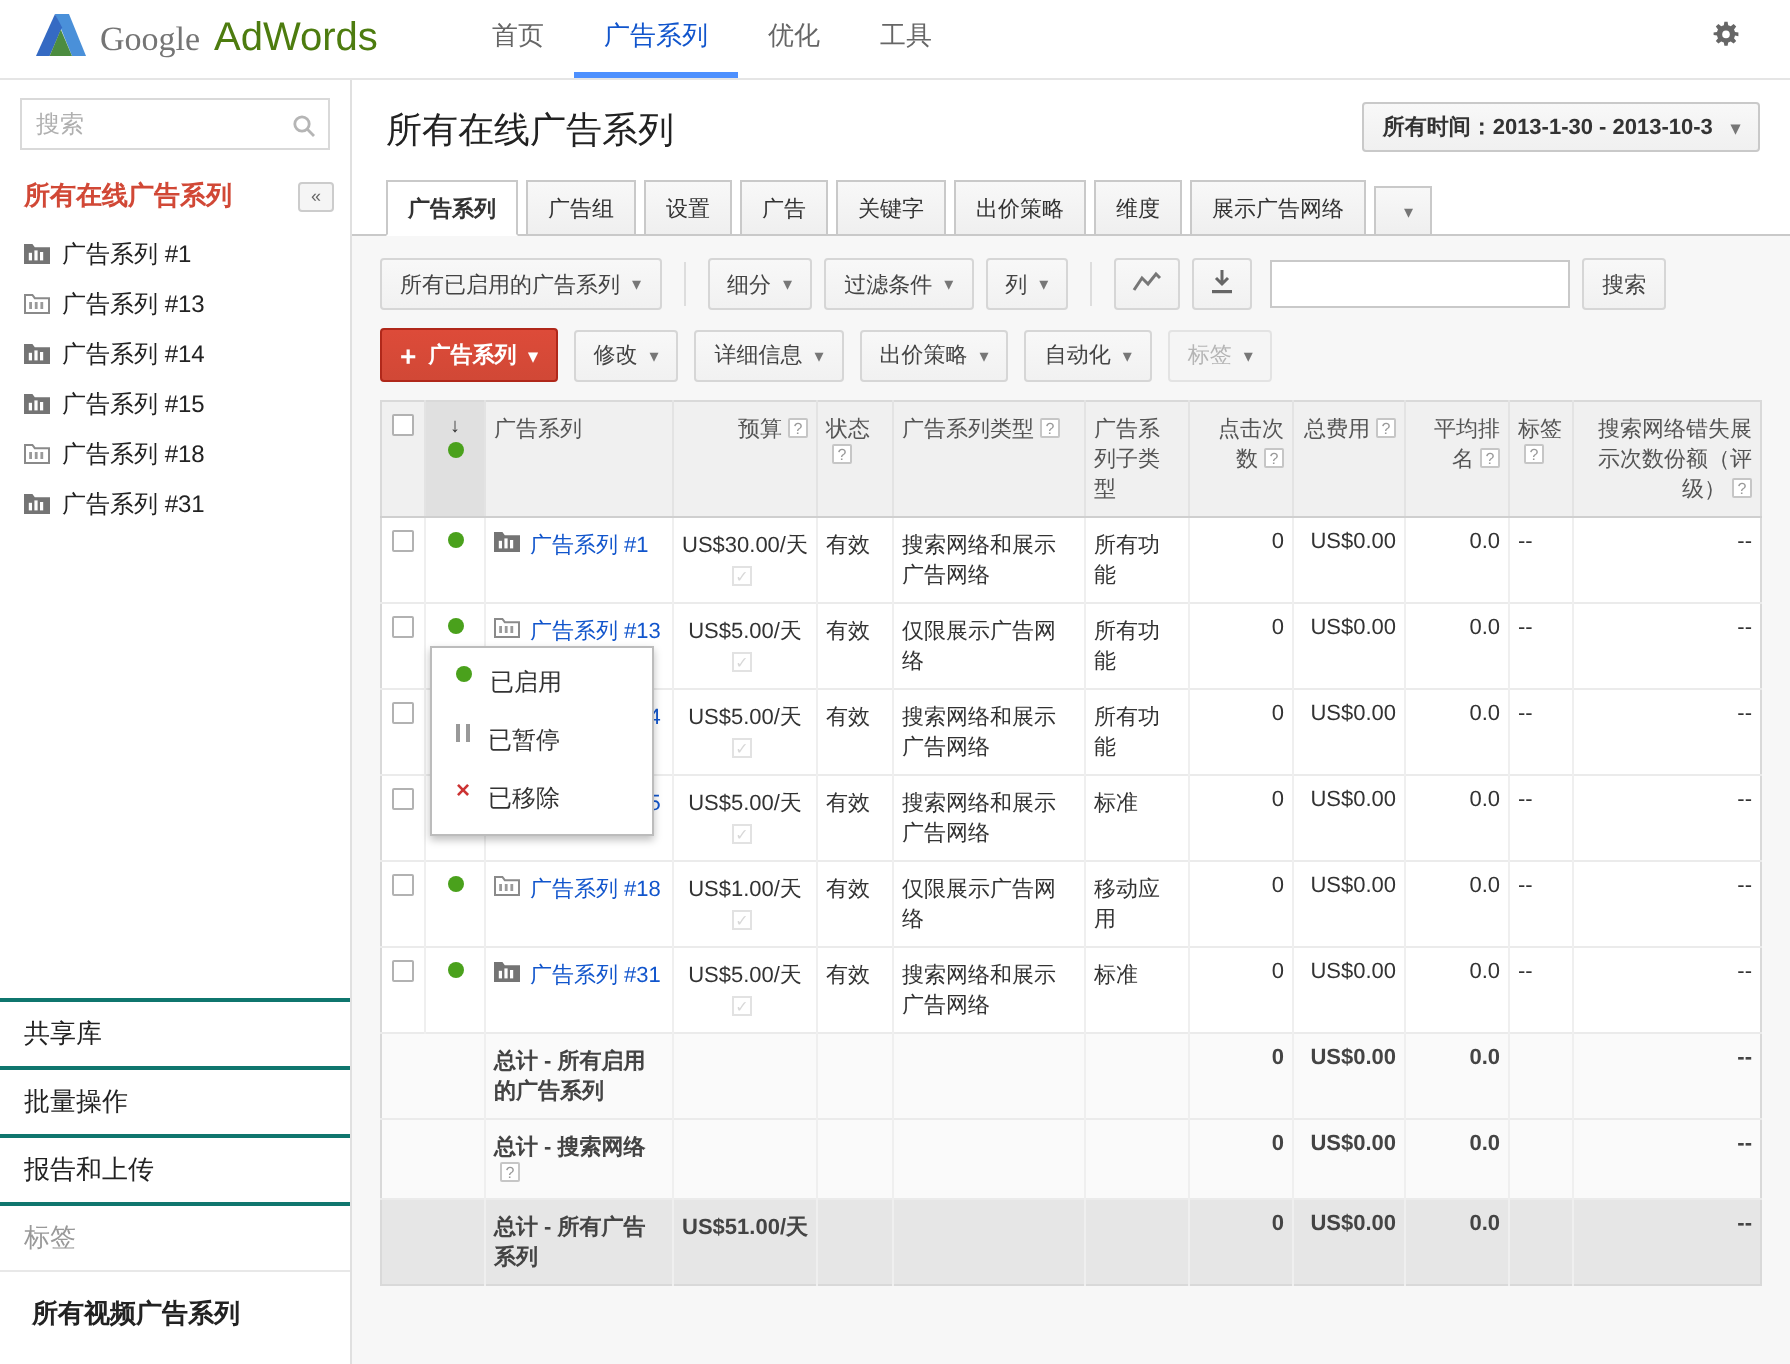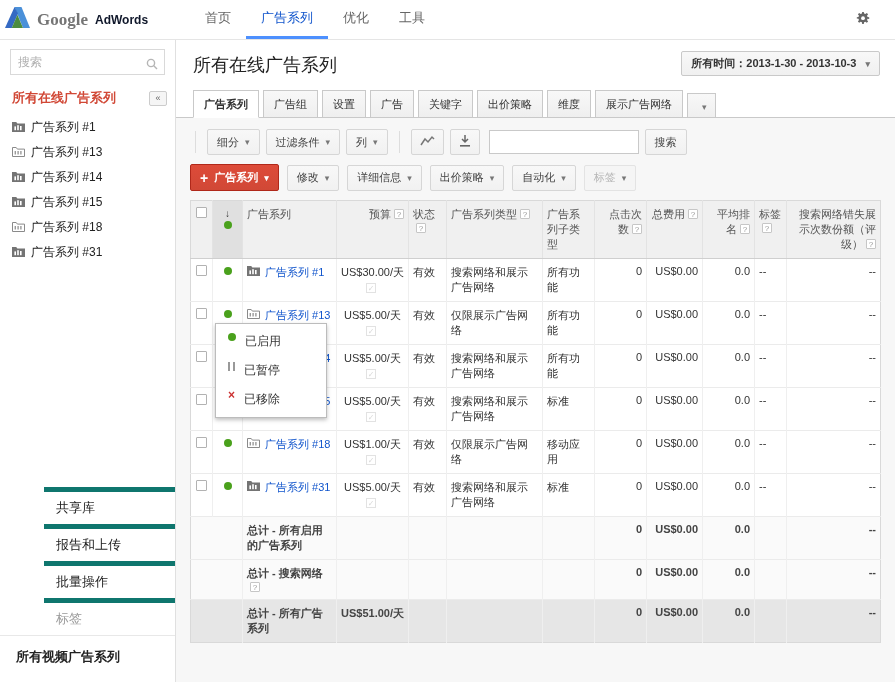--- a/index.html
+++ b/index.html
@@ -3,23 +3,23 @@
 <meta charset="utf-8">
 <style>
   * { box-sizing: border-box; }
   html,body { margin:0; padding:0; background:#fff; }
   .page { width:895px; height:682px; overflow:hidden; display:flex; flex-direction:column;
           font-family:"Liberation Sans", sans-serif; color:#333; }
 
   
   .topbar { height:40px; min-height:40px; background:#fff; border-bottom:1px solid #e5e5e5;
             display:flex; align-items:stretch; }
-  .logo { display:flex; align-items:center; gap:7px; padding-left:5px; cursor:pointer;font-weight:bold; }
+  .logo { display:flex; align-items:center; gap:7px; padding-left:18px; cursor:pointer; }
   .g-google { font-family:"Liberation Serif", serif; font-size:17px; color:#757575; }
-  .g-product { font-size:12px; color:#0f172a; }
+  .g-product { font-size:20px; color:#4d7c0f; }
   .topnav { display:flex; margin-left:42px; }
   .nav-item { padding:0 15px; display:flex; align-items:center; font-size:13px; color:#666;
               cursor:pointer; border-bottom:3px solid transparent; }
   .nav-item.active { color:var(--link-blue,#15c); border-bottom-color:var(--active-tab-blue,#4d90fe); }
   .gear-wrap { margin-left:auto; display:flex; align-items:center; padding-right:24px; cursor:pointer; }
 
   
   .body-row { flex:1; display:flex; overflow:hidden; }
   .sidebar { width:176px; min-width:176px; background:#fff; border-right:1px solid #e0e0e0;
              display:flex; flex-direction:column; overflow:hidden; }
@@ -30,21 +30,21 @@
   .search-box .mag { position:absolute; right:17px; top:16px; }
   .side-head-row { display:flex; justify-content:space-between; align-items:center;
                    padding:12px 8px 4px 12px; }
   .side-heading { color:var(--brand-red,#d14836); font-weight:bold; font-size:13px; cursor:pointer; }
   .collapse-btn { width:18px; height:15px; border:1px solid #ccc; background:#f5f5f5; color:#666;
                   font-size:9px; line-height:12px; text-align:center; padding:0; border-radius:2px; cursor:pointer; }
   .camp-list { list-style:none; margin:4px 0 0 0; padding:0 0 0 12px; }
   .camp-list li { display:flex; align-items:center; gap:6px; padding:4px 0; font-size:12px; color:#222; cursor:pointer; }
   .side-bottom { margin-top:auto; }
   .side-links { list-style:none; margin:0; padding:0; }
-  .side-links li { border-top:5px solid #0f766e; padding:7px 12px; font-size:13px; color:#222; cursor:pointer;margin-left:44px; }
+  .side-links li { border-top:2px solid #0f766e; padding:7px 12px; font-size:13px; color:#222; cursor:pointer; }
   .side-links li.dim { color:#999; }
   .video-link { border-top:1px solid #e8e8e8; padding:12px 12px 16px 16px; font-size:13px;
                 font-weight:bold; color:#222; cursor:pointer; }
 
   
   .main { flex:1; display:flex; flex-direction:column; overflow:hidden; background:#fff; }
   .main-header { position:relative; padding:13px 16px 5px 17px; background:#fff; }
   .page-title { margin:0; font-size:18px; font-weight:normal; color:#222; }
   .date-btn { position:absolute; right:15px; top:11px; height:25px; background:linear-gradient(#f8f8f8,#f0f0f0);
               border:1px solid #c9c9c9; border-radius:2px; font-size:11px; font-weight:bold; color:#333;
@@ -216,22 +216,22 @@
                 <rect x="2.4" y="5.4" width="1.6" height="3.8" fill="#fff"></rect>
                 <rect x="5.2" y="4.2" width="1.6" height="5" fill="#fff"></rect>
                 <rect x="8" y="5" width="1.6" height="4.2" fill="#fff"></rect>
               </svg></span>
             <span>广告系列 #31</span>
           </li>
         </ul>
       <div class="side-bottom">
         <ul class="side-links" id="side-links">
             <li class="">共享库</li>
+            <li class="">批量操作</li>
             <li class="">报告和上传</li>
-            <li class="">批量操作</li>
             <li class="dim">标签</li>
           </ul>
         <div class="video-link">所有视频广告系列</div>
       </div>
     </aside>
 
     <main class="main">
       <div class="main-header">
         <h1 class="page-title">所有在线广告系列</h1>
         <button class="date-btn drop">
@@ -247,20 +247,23 @@
           <div class="tab">关键字</div>
           <div class="tab">出价策略</div>
           <div class="tab">维度</div>
           <div class="tab">展示广告网络</div>
           <div class="tab more drop"></div>
         </div>
 
       <div class="content">
 
         <div class="toolbar">
+          <button class="btn drop">
+            <span>所有已启用的广告系列</span>
+            </button>
           <span class="sep"></span>
           <button class="btn drop">
             <span>细分</span>
             </button>
           <button class="btn drop">
             <span>过滤条件</span>
             </button>
           <button class="btn drop">
             <span>列</span>
             </button>

